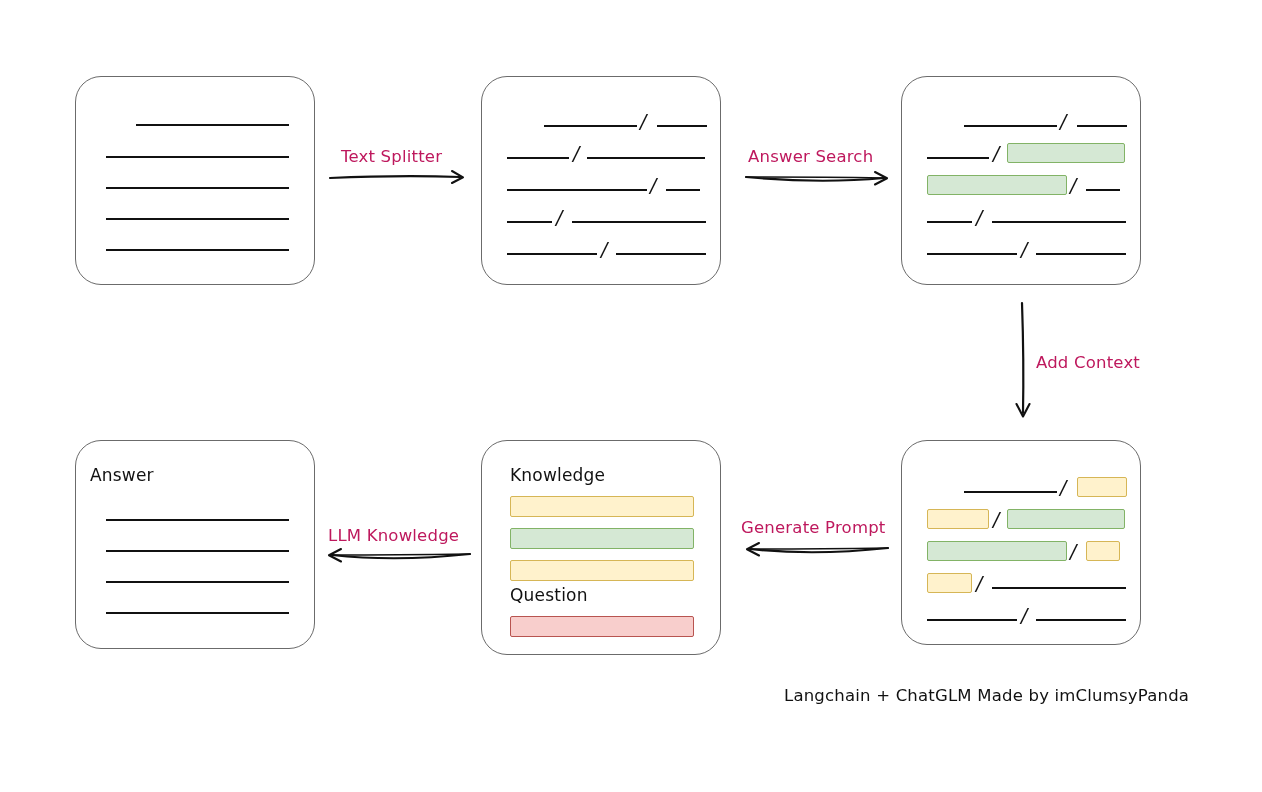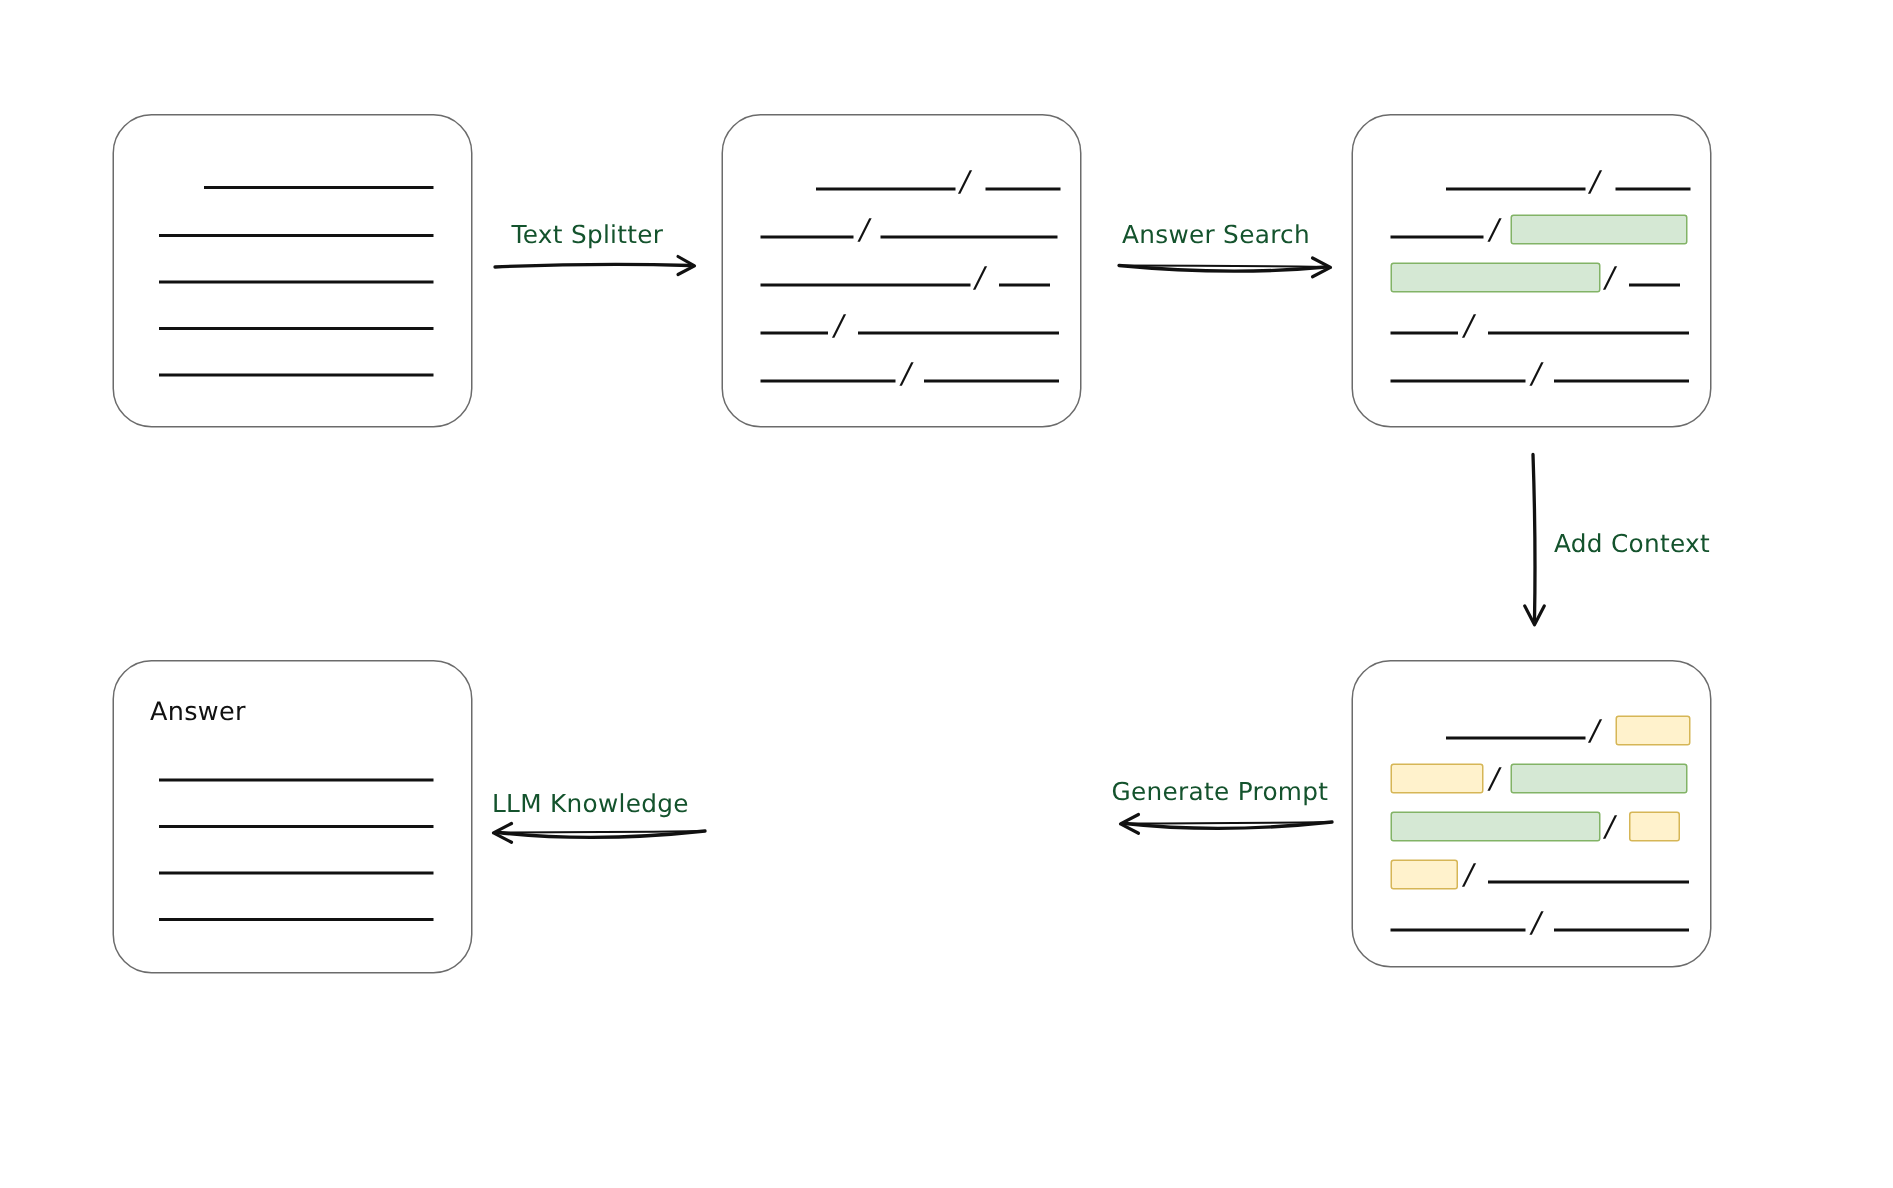--- a/index.html
+++ b/index.html
@@ -60,21 +60,21 @@
     font-size:17px;
     letter-spacing:.2px;
     color:#111111;
     white-space:nowrap;
   }
 
   .edge-label{
     position:absolute;
     font-size:16.5px;
     letter-spacing:.2px;
-    color:#14532d;
+    color:#be185d;
     white-space:nowrap;
   }
 
   .footer-note{
     position:absolute;
     font-size:16.5px;
     letter-spacing:.2px;
     color:#111111;
     white-space:nowrap;
   }
@@ -153,34 +153,42 @@
     <div class="rule" style="left:134px;top:176px;width:90px;"></div>
   </div>
 
   <svg class="edge" style="left:1012px;top:303px;width:24px;height:120px;" viewBox="0 0 24 120">
     <path d="M10,0 Q12,58 11,110"></path>
     <path class="head" d="M4.5,101 L11,113.5 L17.5,101"></path>
   </svg>
   <div class="edge-label" style="left:1036px;top:353px;">Add Context</div>
 
   <div class="doc-card" style="left:75px;top:440px;width:240px;height:209px;">
-    <div class="card-title" style="left:24px;top:24px;text-align:center;">Answer</div>
+    <div class="card-title" style="left:14px;top:24px;text-align:center;">Answer</div>
     <div class="rule" style="left:30px;top:78px;width:183px;"></div>
     <div class="rule" style="left:30px;top:109px;width:183px;"></div>
     <div class="rule" style="left:30px;top:140px;width:183px;"></div>
     <div class="rule" style="left:30px;top:171px;width:183px;"></div>
   </div>
 
   <div class="edge-label" style="left:328px;top:526px;">LLM Knowledge</div>
   <svg class="edge" style="left:320px;top:546px;width:152px;height:22px;" viewBox="0 0 152 22">
     <path d="M150,8 Q76,16 12,9"></path>
     <path d="M150,8 Q76,9 12,9" style="stroke-width:1.4px;"></path>
     <path class="head" d="M21,3 L9,9.3 L21,15.5"></path>
   </svg>
 
+  <div class="doc-card" style="left:481px;top:440px;width:240px;height:215px;">
+    <div class="card-title" style="left:28px;top:24px;">Knowledge</div>
+    <div class="bar yellow" style="left:28px;top:55px;width:184px;"></div>
+    <div class="bar green" style="left:28px;top:87px;width:184px;"></div>
+    <div class="bar yellow" style="left:28px;top:119px;width:184px;"></div>
+    <div class="card-title" style="left:28px;top:144px;">Question</div>
+    <div class="bar red" style="left:28px;top:175px;width:184px;"></div>
+  </div>
 
   <div class="edge-label" style="left:741px;top:518px;">Generate Prompt</div>
   <svg class="edge" style="left:738px;top:540px;width:152px;height:22px;" viewBox="0 0 152 22">
     <path d="M150,8 Q76,16 12,9"></path>
     <path d="M150,8 Q76,9 12,9" style="stroke-width:1.4px;"></path>
     <path class="head" d="M21,3 L9,9.3 L21,15.5"></path>
   </svg>
 
   <div class="doc-card" style="left:901px;top:440px;width:240px;height:205px;">
     <div class="rule" style="left:62px;top:50px;width:93px;"></div>
@@ -197,14 +205,15 @@
 
     <div class="chip yellow" style="left:25px;top:146px;width:45px;"></div>
     <div class="slash" style="left:74px;top:146px;">/</div>
     <div class="rule" style="left:90px;top:146px;width:134px;"></div>
 
     <div class="rule" style="left:25px;top:178px;width:90px;"></div>
     <div class="slash" style="left:119px;top:178px;">/</div>
     <div class="rule" style="left:134px;top:178px;width:90px;"></div>
   </div>
 
+  <div class="footer-note" style="left:784px;top:686px;">Langchain + ChatGLM Made by imClumsyPanda</div>
 
 </div>
 
 </body></html>

